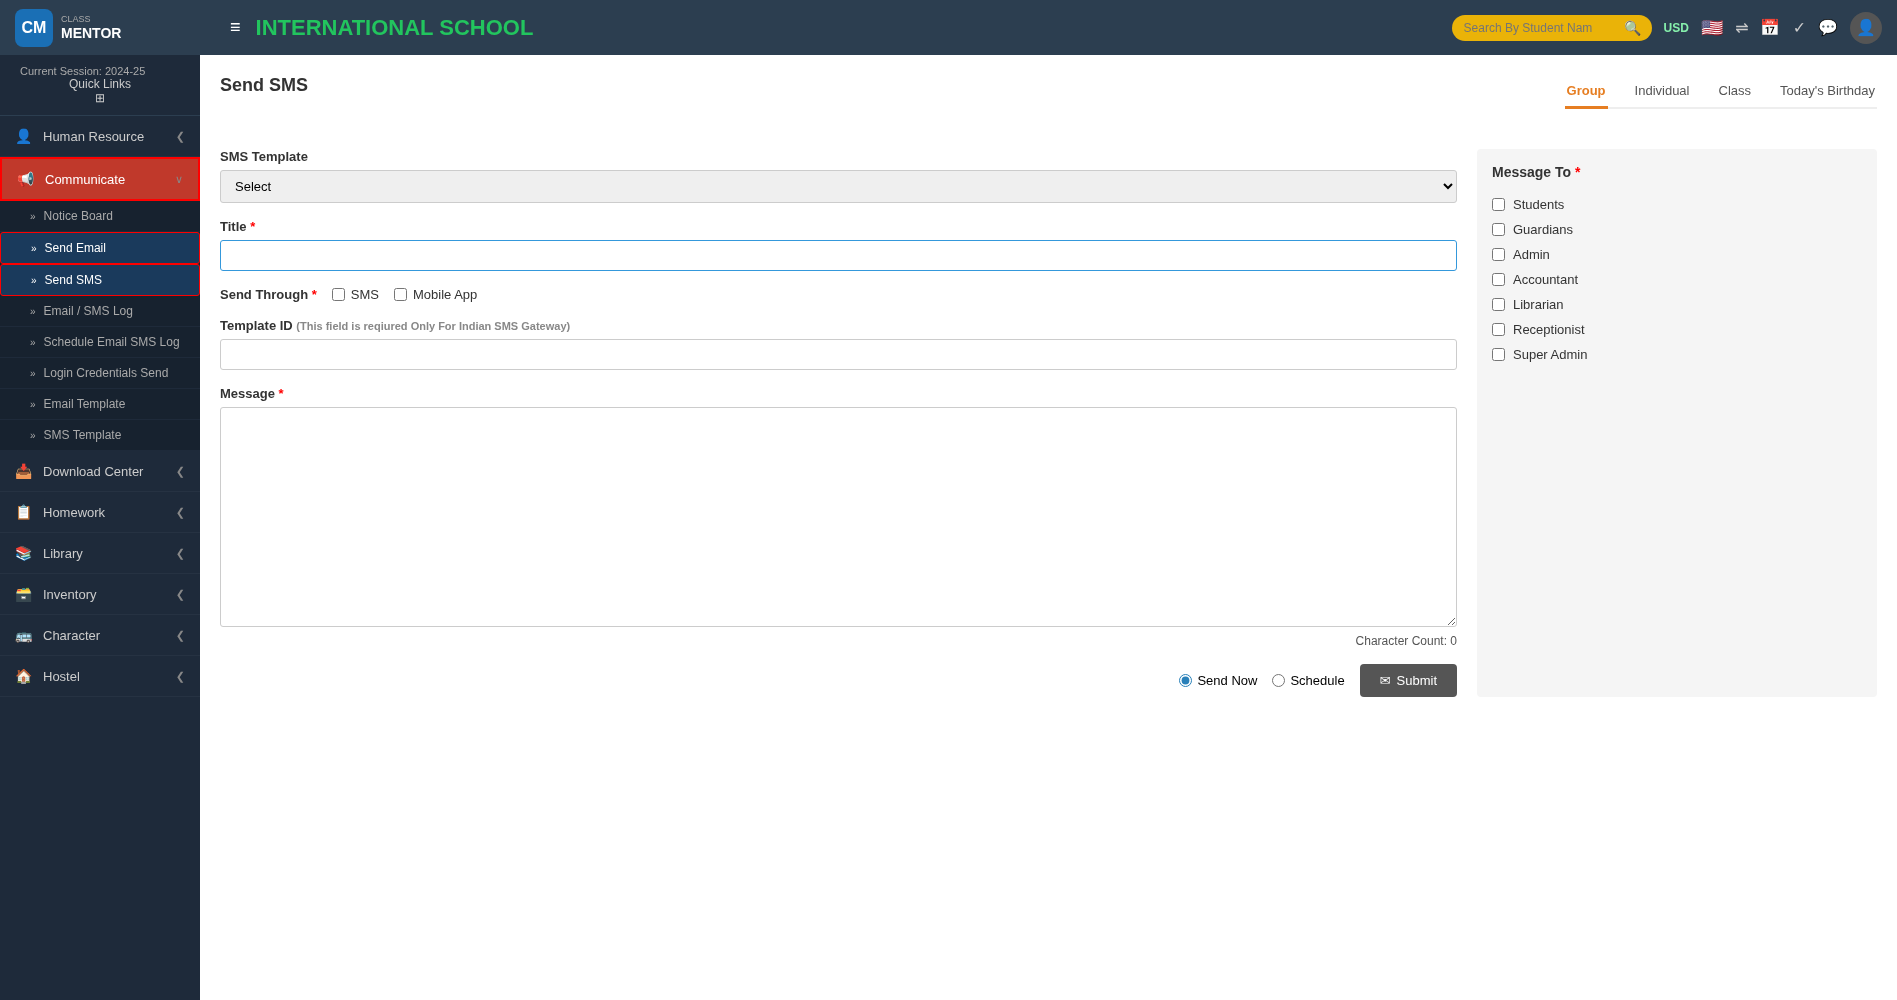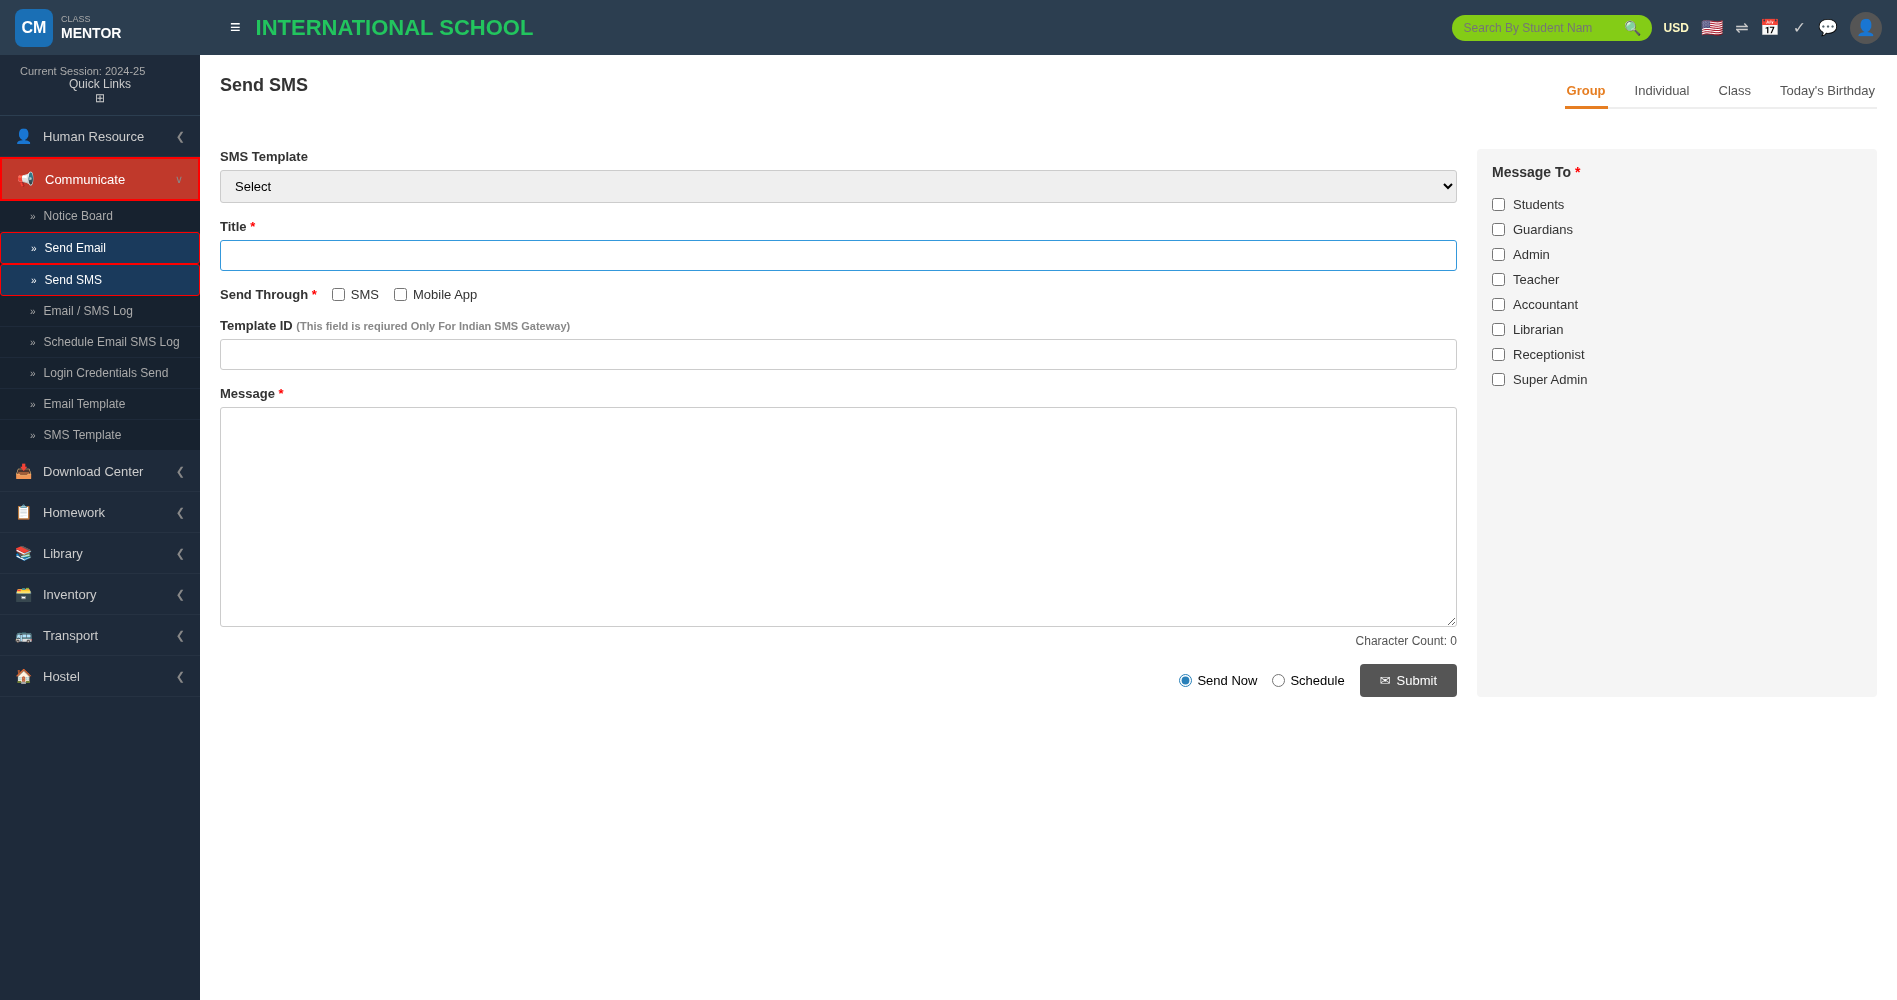--- a/index.html
+++ b/index.html
@@ -50,36 +50,36 @@
       flex: 1;
     }
     .header-right {
       display: flex;
       align-items: center;
       gap: 12px;
     }
     .search-box {
       display: flex;
       align-items: center;
-      background: #84cc16;
+      background: #eab308;
       border-radius: 20px;
       padding: 5px 12px;
       gap: 6px;
       width: 200px;
     }
     .search-box input {
       border: none;
       outline: none;
       font-size: 12px;
       width: 160px;
       background: transparent;
     }
     .search-icon { color: #555; font-size: 14px; cursor: pointer; }
     .currency-badge {
-      color: #fef9c3;
+      color: #86efac;
       font-size: 12px;
       font-weight: bold;
     }
     .flag-icon { font-size: 18px; }
     .header-icon-btn {
       color: #ccc;
       font-size: 16px;
       background: none;
       border: none;
       cursor: pointer;
@@ -449,21 +449,21 @@
     </div>
 
     <div class="sidebar-item">
       <span class="item-icon">🗃️</span>
       <span class="item-label">Inventory</span>
       <span class="chevron">❮</span>
     </div>
 
     <div class="sidebar-item">
       <span class="item-icon">🚌</span>
-      <span class="item-label">Transport</span>
+      <span class="item-label">Character</span>
       <span class="chevron">❮</span>
     </div>
 
     <div class="sidebar-item">
       <span class="item-icon">🏠</span>
       <span class="item-label">Hostel</span>
       <span class="chevron">❮</span>
     </div>
   </div>
 
@@ -564,24 +564,20 @@
             <li>
               <input type="checkbox" style="">
               <span>Guardians</span>
             </li>
             <li>
               <input type="checkbox" style="">
               <span>Admin</span>
             </li>
             <li>
               <input type="checkbox" style="">
-              <span>Teacher</span>
-            </li>
-            <li>
-              <input type="checkbox" style="">
               <span>Accountant</span>
             </li>
             <li>
               <input type="checkbox" style="">
               <span>Librarian</span>
             </li>
             <li>
               <input type="checkbox" style="">
               <span>Receptionist</span>
             </li>

